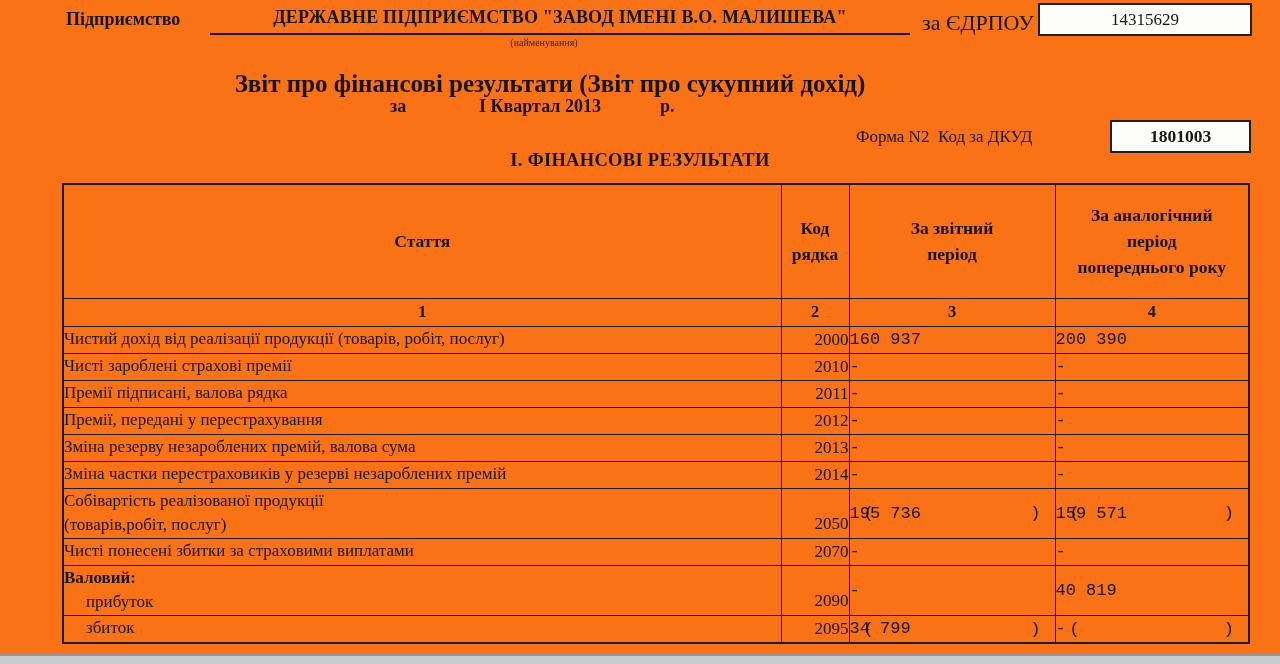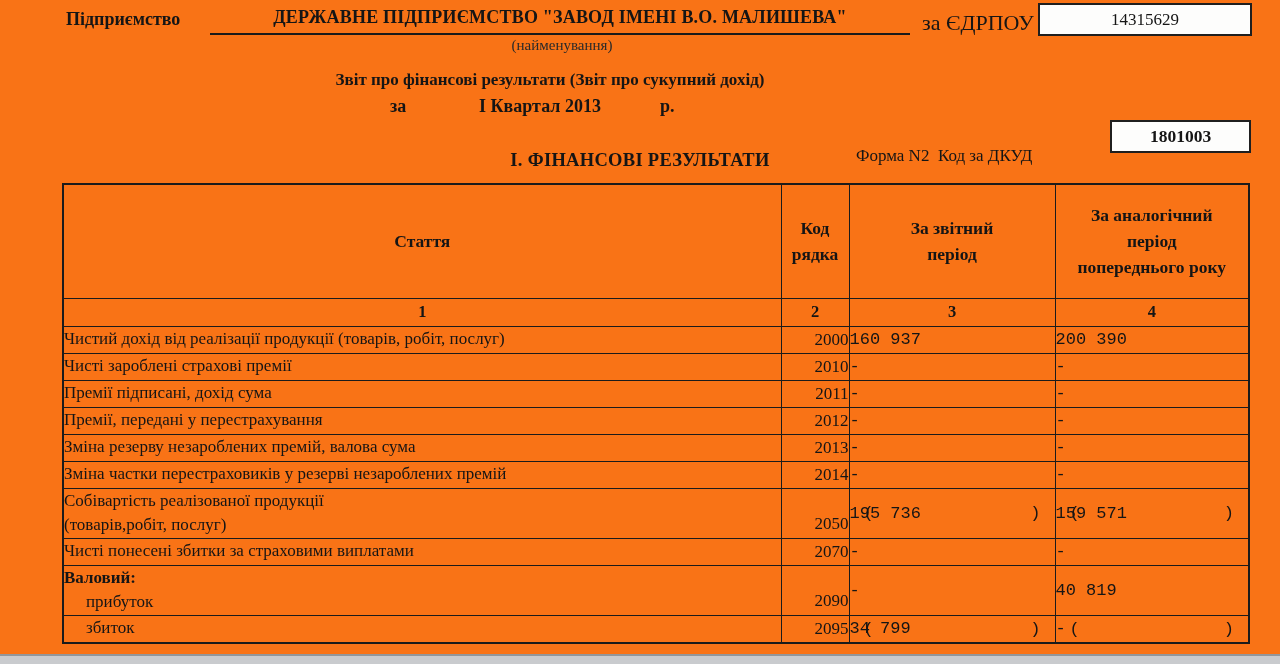--- a/index.html
+++ b/index.html
@@ -6,29 +6,29 @@
   .page{
     position:relative;width:1280px;height:664px;overflow:hidden;
     background:#f97316;color:#151515;
     font-family:"Liberation Serif","DejaVu Serif",serif;
   }
   .abs{position:absolute;}
   .b{font-weight:bold;}
   .ent-label{top:9px;left:66px;font-size:18px;}
   .ent-name{top:7px;left:210px;width:700px;text-align:center;font-size:18px;
     border-bottom:2.5px solid #1a1a1a;padding-bottom:5px;letter-spacing:.2px;}
-  .ent-hint{top:37px;left:212px;width:700px;text-align:center;font-size:15px;color:#2a2a2a;}
+  .ent-hint{top:37px;left:194px;width:700px;text-align:center;font-size:10px;color:#2a2a2a;}
   .edrpou-label{top:10px;left:922px;font-size:22px;}
   .edrpou-box{top:3px;left:1038px;width:210px;height:29px;border:2px solid #1f1f1f;
     display:flex;align-items:center;justify-content:center;font-size:17px;background:#fdfdfc;}
-  .report-title{top:70px;left:0;width:1100px;text-align:center;font-size:17px;}
+  .report-title{top:70px;left:0;width:1100px;text-align:center;font-size:25px;}
   .period-prefix{top:96px;left:390px;font-size:18px;}
   .period-value{top:96px;left:400px;width:280px;text-align:center;font-size:18px;}
   .period-suffix{top:96px;left:660px;font-size:18px;}
-  .form-label{top:127px;left:856px;font-size:17px;white-space:pre;margin-top:19px;}
+  .form-label{top:127px;left:856px;font-size:17px;white-space:pre;}
   .form-box{top:120px;left:1110px;width:137px;height:29px;border:2px solid #1f1f1f;
     display:flex;align-items:center;justify-content:center;font-size:17.5px;background:#fdfdfc;}
   .section-title{top:150px;left:0;width:1280px;text-align:center;font-size:18.5px;letter-spacing:.3px;}
 
   table.fin{
     position:absolute;left:62px;top:183px;width:1186px;
     border-collapse:collapse;table-layout:fixed;
     border:2.5px solid #1b1b1b;
   }
   table.fin th,table.fin td{
@@ -122,21 +122,21 @@
       <tr class="frow">
         <td class="lab">
             <div class="lline">Чисті зароблені страхові премії</div>
           </td>
         <td class="code">2010</td>
         <td class="val"><span class="po"></span><span>-</span><span class="pc"></span></td>
         <td class="val"><span class="po"></span><span>-</span><span class="pc"></span></td>
       </tr>
       <tr class="frow">
         <td class="lab">
-            <div class="lline">Премії підписані, дохід сума</div>
+            <div class="lline">Премії підписані, валова рядка</div>
           </td>
         <td class="code">2011</td>
         <td class="val"><span class="po"></span><span>-</span><span class="pc"></span></td>
         <td class="val"><span class="po"></span><span>-</span><span class="pc"></span></td>
       </tr>
       <tr class="frow">
         <td class="lab">
             <div class="lline">Премії, передані у перестрахування</div>
           </td>
         <td class="code">2012</td>

